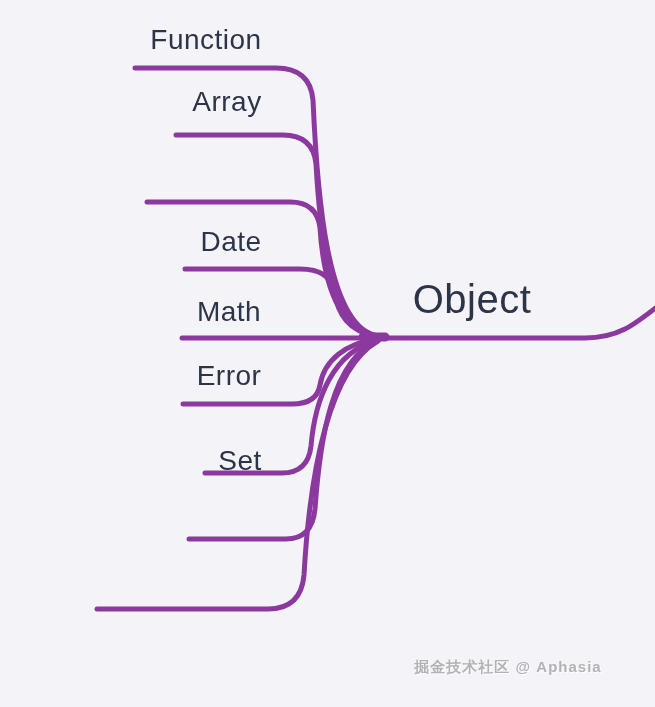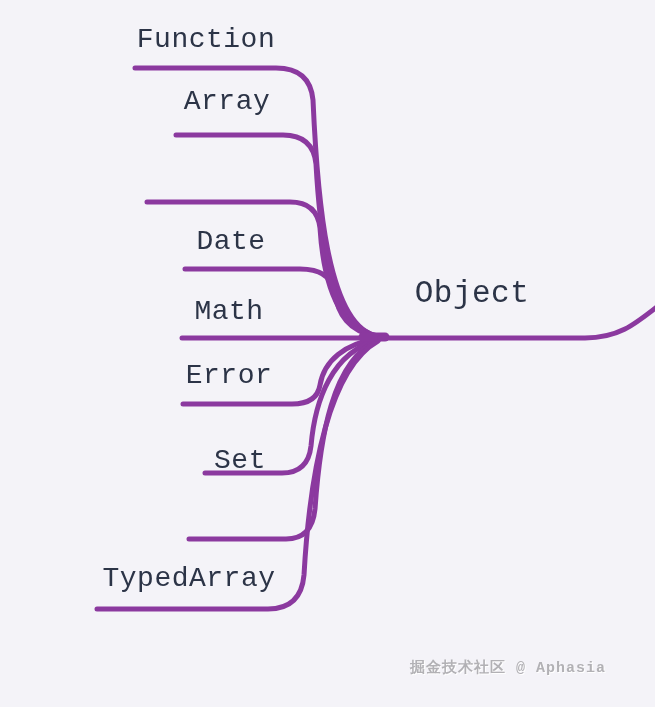--- a/index.html
+++ b/index.html
@@ -13,21 +13,20 @@
   body {
     font-family: "Liberation Sans", "DejaVu Sans", sans-serif;
     background: var(--bg);
     overflow: hidden;
   }
   .canvas {
     position: relative;
     width: 655px;
     height: 611px;
     background: var(--bg);
-    font-family: Liberation Mono, monospace;
   }
   svg.links {
     position: absolute;
     left: 0; top: 0;
     width: 655px; height: 707px;
   }
   svg.links path {
     fill: none;
     stroke: var(--purple);
     stroke-width: 5;
@@ -40,21 +39,21 @@
     position: absolute;
     transform: translateX(-50%);
     font-size: 28px;
     line-height: 1.2;
     letter-spacing: 0.5px;
     color: var(--text);
     white-space: nowrap;
     user-select: none;
   }
   .root-label {
-    font-size: 31px;
+    font-size: 40px;
     letter-spacing: 0.5px;
     text-align: right;
   }
   .watermark {
     position: absolute;
     transform: translateX(-50%);
     left: 508px;
     top: 658px;
     font-size: 15px;
     font-weight: 600;
@@ -83,19 +82,18 @@
     <path class="hub" d="M363,337 H385"></path>
     <path d="M380,338 H585 C618,338 634,325 658,306"></path>
   </svg>
 
   <div class="node-label" style="left:206px; top:23px">Function</div>
   <div class="node-label" style="left:227px; top:85px">Array</div>
   <div class="node-label" style="left:231px; top:225px">Date</div>
   <div class="node-label" style="left:229px; top:359px">Error</div>
   <div class="node-label" style="left:229px; top:295px">Math</div>
   <div class="node-label" style="left:240px; top:444px">Set</div>
-  <div class="node-label" style="left:189px; top:562px">TypedArray</div>
 
   <div class="node-label root-label" style="left:472px; top:275px">Object</div>
 
   <div class="watermark">掘金技术社区 @ Aphasia</div>
 
 </div>
 
 </body></html>

